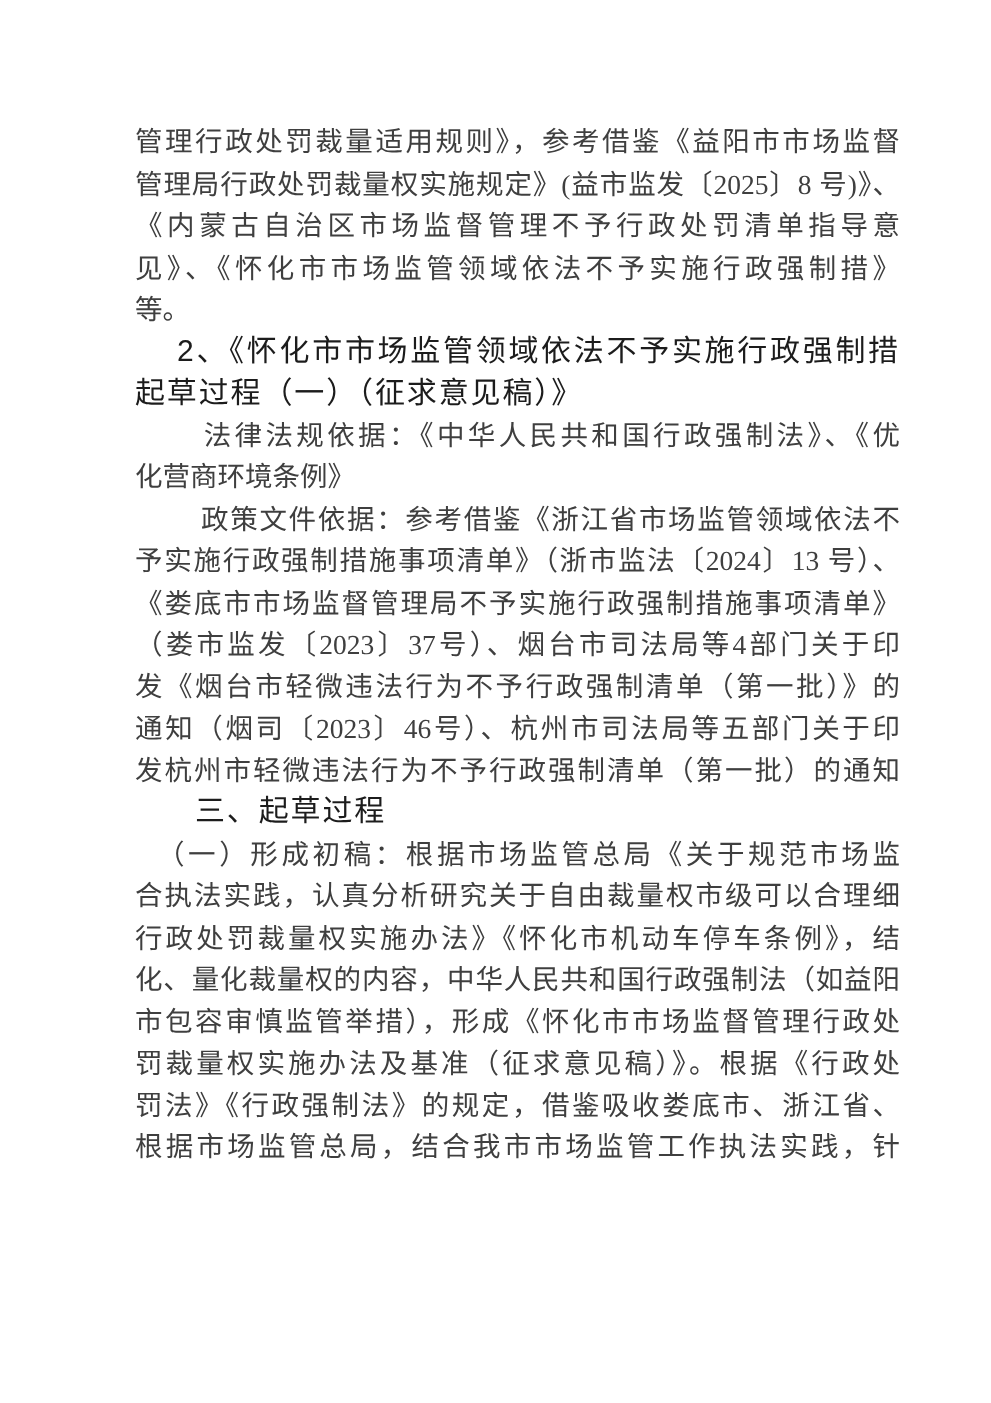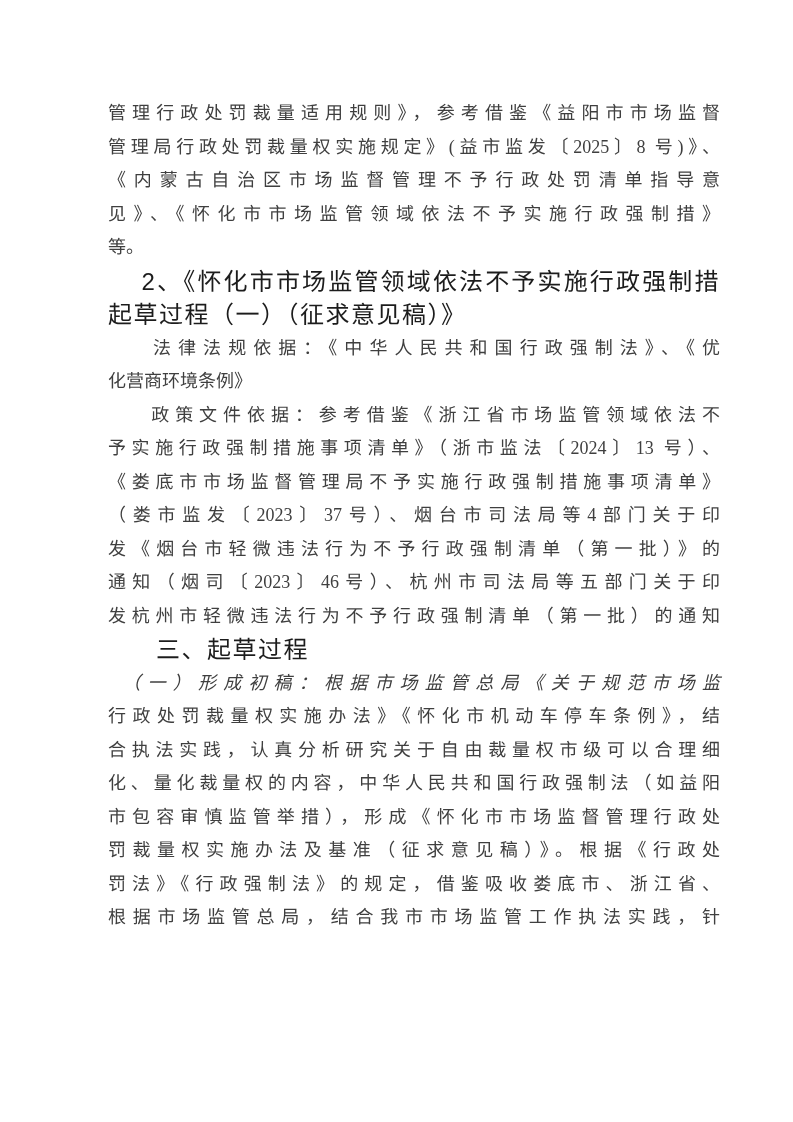--- a/index.html
+++ b/index.html
@@ -19,21 +19,21 @@
   }
   .text-block {
     position: absolute;
     left: 108px;
     top: 97px;
     width: 612px;
   }
   .line {
     height: 33.5px;
     line-height: 33.5px;
-    font-size: 18px;
+    font-size: 22px;
     color: #3f3f3f;
     white-space: nowrap;
     text-align: left;
   }
   
   .line.fill {
     white-space: normal;
     text-align: justify;
     text-align-last: justify;
   }
@@ -61,22 +61,22 @@
       <div class="line fill" style="text-indent: 2.5em;">法律法规依据：《中华人民共和国行政强制法》、《优</div>
       <div class="line">化营商环境条例》</div>
       <div class="line fill" style="text-indent: 2.4em;">政策文件依据：参考借鉴《浙江省市场监管领域依法不</div>
       <div class="line fill">予实施行政强制措施事项清单》（浙市监法〔2024〕13 号）、</div>
       <div class="line fill">《娄底市市场监督管理局不予实施行政强制措施事项清单》</div>
       <div class="line fill">（娄市监发〔2023〕37号）、烟台市司法局等4部门关于印</div>
       <div class="line fill">发《烟台市轻微违法行为不予行政强制清单（第一批）》的</div>
       <div class="line fill">通知（烟司〔2023〕46号）、杭州市司法局等五部门关于印</div>
       <div class="line fill">发杭州市轻微违法行为不予行政强制清单（第一批）的通知</div>
       <div class="line bold" style="text-indent: 2em;">三、起草过程</div>
-      <div class="line fill" style="text-indent: 0.8em; font-style: italic;">（一）形成初稿：根据市场监管总局《关于规范市场监</div>
+      <div class="line fill" style="text-indent: 0.8em;">（一）形成初稿：根据市场监管总局《关于规范市场监</div>
+      <div class="line fill">合执法实践，认真分析研究关于自由裁量权市级可以合理细</div>
       <div class="line fill">行政处罚裁量权实施办法》《怀化市机动车停车条例》，结</div>
-      <div class="line fill">合执法实践，认真分析研究关于自由裁量权市级可以合理细</div>
       <div class="line fill">化、量化裁量权的内容，中华人民共和国行政强制法（如益阳</div>
       <div class="line fill">市包容审慎监管举措），形成《怀化市市场监督管理行政处</div>
       <div class="line fill">罚裁量权实施办法及基准（征求意见稿）》。根据《行政处</div>
       <div class="line fill">罚法》《行政强制法》的规定，借鉴吸收娄底市、浙江省、</div>
       <div class="line fill">根据市场监管总局，结合我市市场监管工作执法实践，针</div>
     </div>
 </div>
 
 </body></html>

